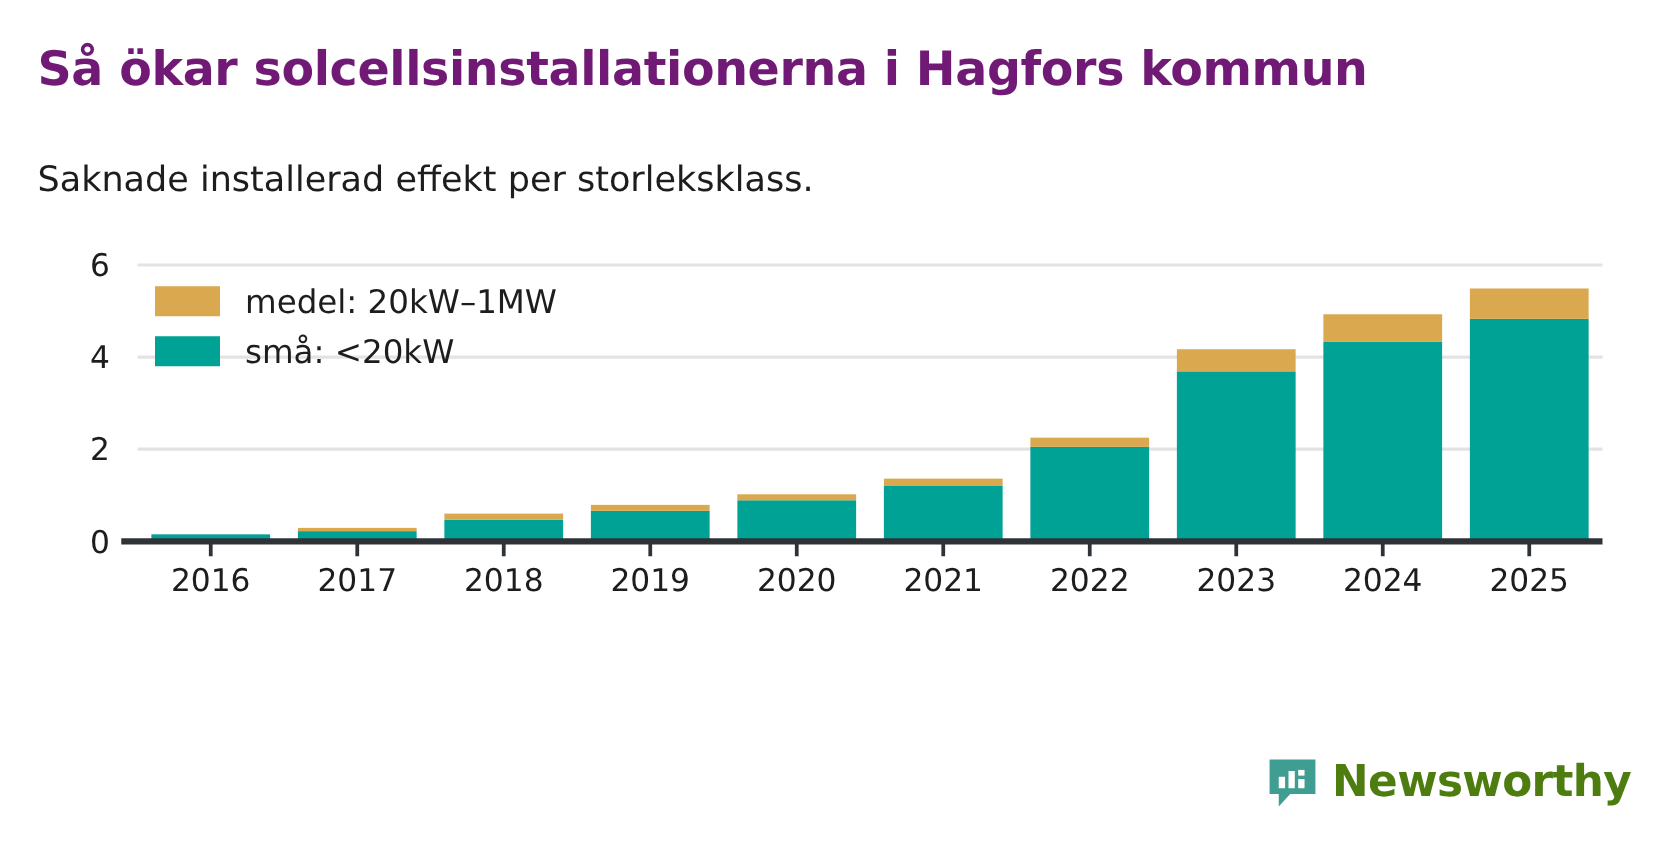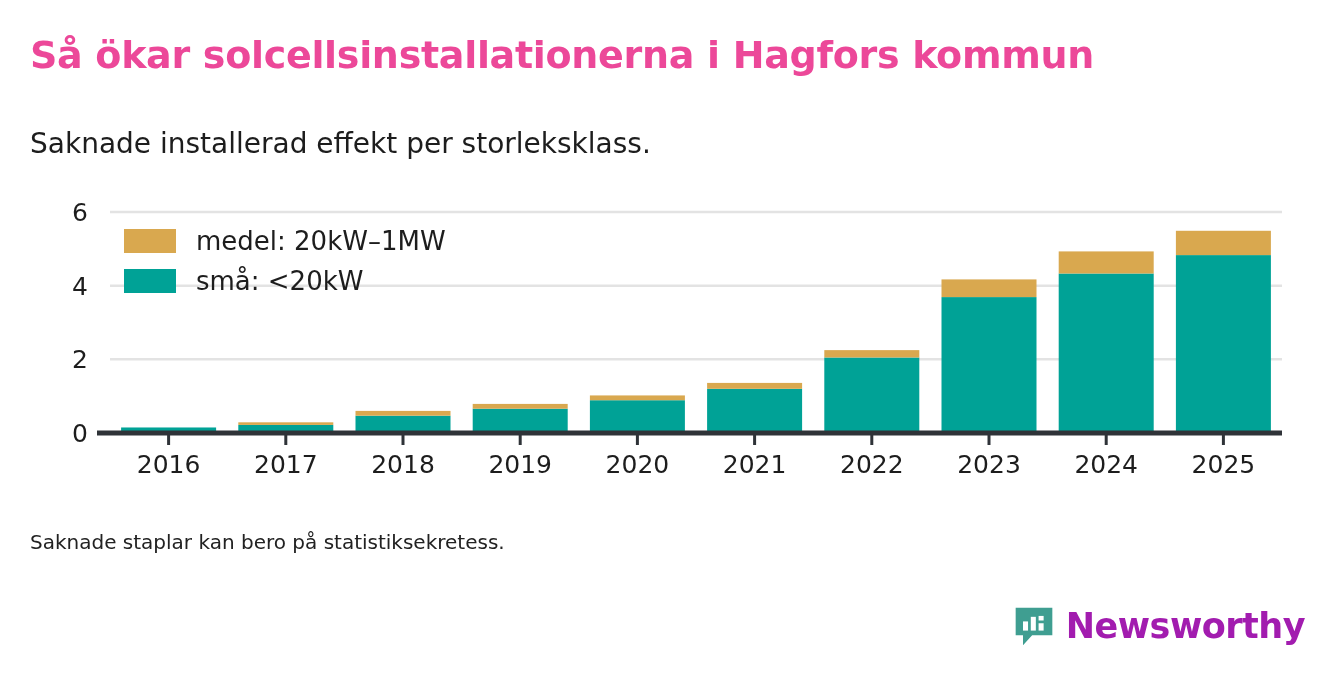--- a/index.html
+++ b/index.html
@@ -21,21 +21,21 @@
     width: 1340px;
     height: 685px;
   }
   .headline {
     position: absolute;
     left: 30px;
     top: 33px;
     font-size: 38px;
     font-weight: bold;
     letter-spacing: -0.3px;
-    color: #ec4899;
+    color: #701a75;
     white-space: nowrap;
   }
   .subtitle {
     position: absolute;
     left: 30px;
     top: 127px;
     font-size: 28px;
     font-weight: normal;
     color: #1d1d1d;
     white-space: nowrap;
@@ -67,21 +67,21 @@
     gap: 10px;
   }
   .logo-mark {
     width: 44px;
     height: 44px;
     display: block;
   }
   .logo-text {
     font-size: 35px;
     font-weight: bold;
-    color: #a21caf;
+    color: #4d7c0f;
     letter-spacing: -0.5px;
     line-height: 1;
   }
   .tick-label {
     font-family: "DejaVu Sans", "Liberation Sans", sans-serif;
     font-size: 25px;
     fill: #1d1d1d;
   }
   .legend-label {
     font-family: "DejaVu Sans", "Liberation Sans", sans-serif;
@@ -159,21 +159,20 @@
         </g>
       <g id="legend">
           <rect x="124" y="44" width="52" height="24" fill="#d9a84f"></rect>
           <text x="196" y="65" class="legend-label">medel: 20kW–1MW</text>
           <rect x="124" y="84" width="52" height="24" fill="#00a296"></rect>
           <text x="196" y="105" class="legend-label">små: &lt;20kW</text>
         </g>
     </svg>
   </div>
 
-  <div class="footnote">Saknade staplar kan bero på statistiksekretess.</div>
 
   <div class="logo">
     <svg class="logo-mark" viewBox="0 0 48 48">
       <path d="M4 4 h40 v30 h-22 l-10 11 v-11 h-8 z" fill="#3f9e91"></path>
       <rect x="12" y="19" width="5.5" height="10" fill="#ffffff"></rect>
       <rect x="20.5" y="14" width="5.5" height="15" fill="#ffffff"></rect>
       <rect x="29" y="21" width="5.5" height="8" fill="#ffffff"></rect>
       <rect x="29" y="13" width="5.5" height="5" fill="#ffffff"></rect>
     </svg>
     <span class="logo-text">Newsworthy</span>

